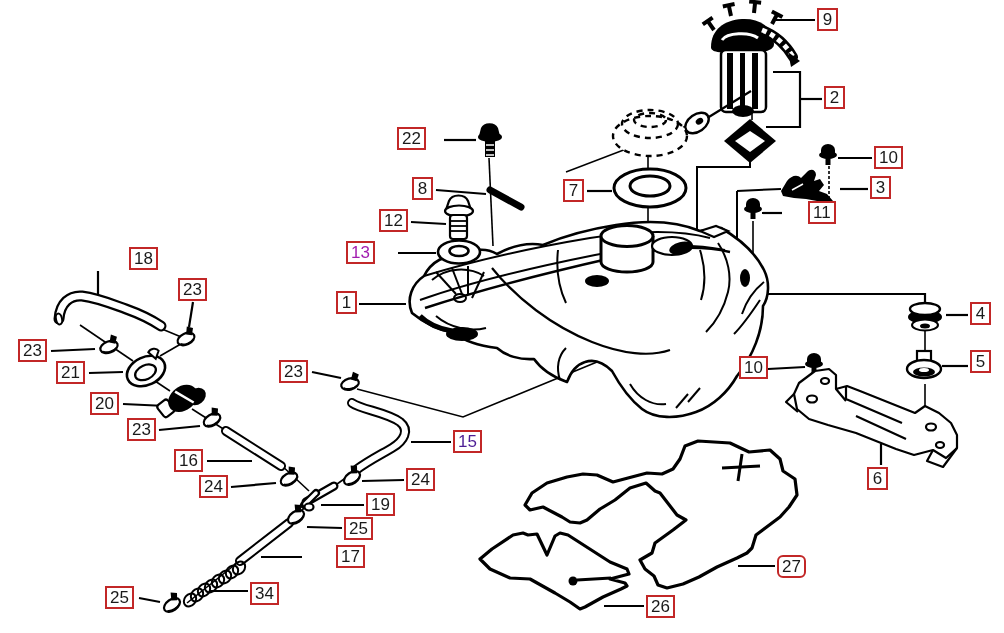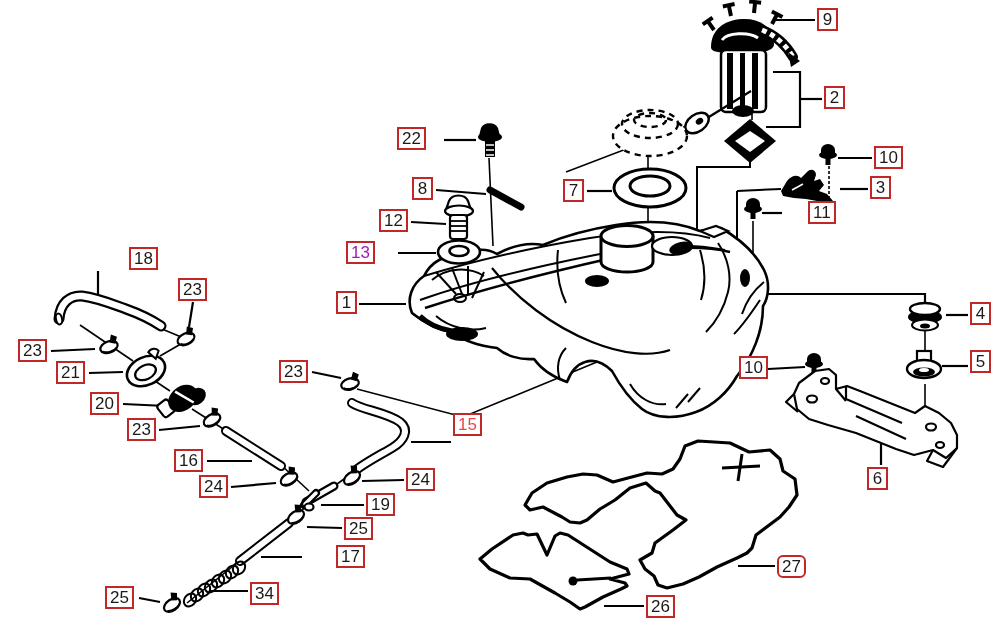--- a/index.html
+++ b/index.html
@@ -300,21 +300,21 @@
     <div class="callout" style="left: 970px; top: 350px; border-color: rgb(194, 39, 39); color: rgb(26, 26, 26);">5</div>
     <div class="callout" style="left: 867px; top: 467px; border-color: rgb(194, 39, 39); color: rgb(26, 26, 26);">6</div>
     <div class="callout" style="left: 563px; top: 179px; border-color: rgb(194, 39, 39); color: rgb(26, 26, 26);">7</div>
     <div class="callout" style="left: 412px; top: 177px; border-color: rgb(194, 39, 39); color: rgb(26, 26, 26);">8</div>
     <div class="callout" style="left: 817px; top: 8px; border-color: rgb(194, 39, 39); color: rgb(26, 26, 26);">9</div>
     <div class="callout" style="left: 874px; top: 146px; border-color: rgb(194, 39, 39); color: rgb(26, 26, 26);">10</div>
     <div class="callout" style="left: 739px; top: 356px; border-color: rgb(194, 39, 39); color: rgb(26, 26, 26);">10</div>
     <div class="callout" style="left: 784px; top: 201px; border-color: rgb(194, 39, 39); color: rgb(26, 26, 26); margin-left: 24px;">11</div>
     <div class="callout" style="left: 379px; top: 209px; border-color: rgb(194, 39, 39); color: rgb(26, 26, 26);">12</div>
     <div class="callout" style="left: 346px; top: 241px; border-color: rgb(194, 39, 39); color: #a21caf;">13</div>
-    <div class="callout" style="left: 453px; top: 413px; border-color: rgb(194, 39, 39); color: #ef4444;">15</div>
+    <div class="callout" style="left: 453px; top: 430px; border-color: rgb(194, 39, 39); color: #4c1d95;">15</div>
     <div class="callout" style="left: 174px; top: 449px; border-color: rgb(194, 39, 39); color: rgb(26, 26, 26);">16</div>
     <div class="callout" style="left: 304px; top: 545px; border-color: rgb(194, 39, 39); color: rgb(26, 26, 26); margin-left: 32px;">17</div>
     <div class="callout" style="left: 90px; top: 247px; border-color: rgb(194, 39, 39); color: rgb(26, 26, 26); margin-left: 39px;">18</div>
     <div class="callout" style="left: 366px; top: 493px; border-color: rgb(194, 39, 39); color: rgb(26, 26, 26);">19</div>
     <div class="callout" style="left: 90px; top: 392px; border-color: rgb(194, 39, 39); color: rgb(26, 26, 26); text-align: right;">20</div>
     <div class="callout" style="left: 56px; top: 361px; border-color: rgb(194, 39, 39); color: rgb(26, 26, 26);">21</div>
     <div class="callout" style="left: 397px; top: 127px; border-color: rgb(194, 39, 39); color: rgb(26, 26, 26);">22</div>
     <div class="callout" style="left: 178px; top: 278px; border-color: rgb(194, 39, 39); color: rgb(26, 26, 26);">23</div>
     <div class="callout" style="left: 18px; top: 339px; border-color: rgb(194, 39, 39); color: rgb(26, 26, 26);">23</div>
     <div class="callout" style="left: 127px; top: 418px; border-color: rgb(194, 39, 39); color: rgb(26, 26, 26);">23</div>

